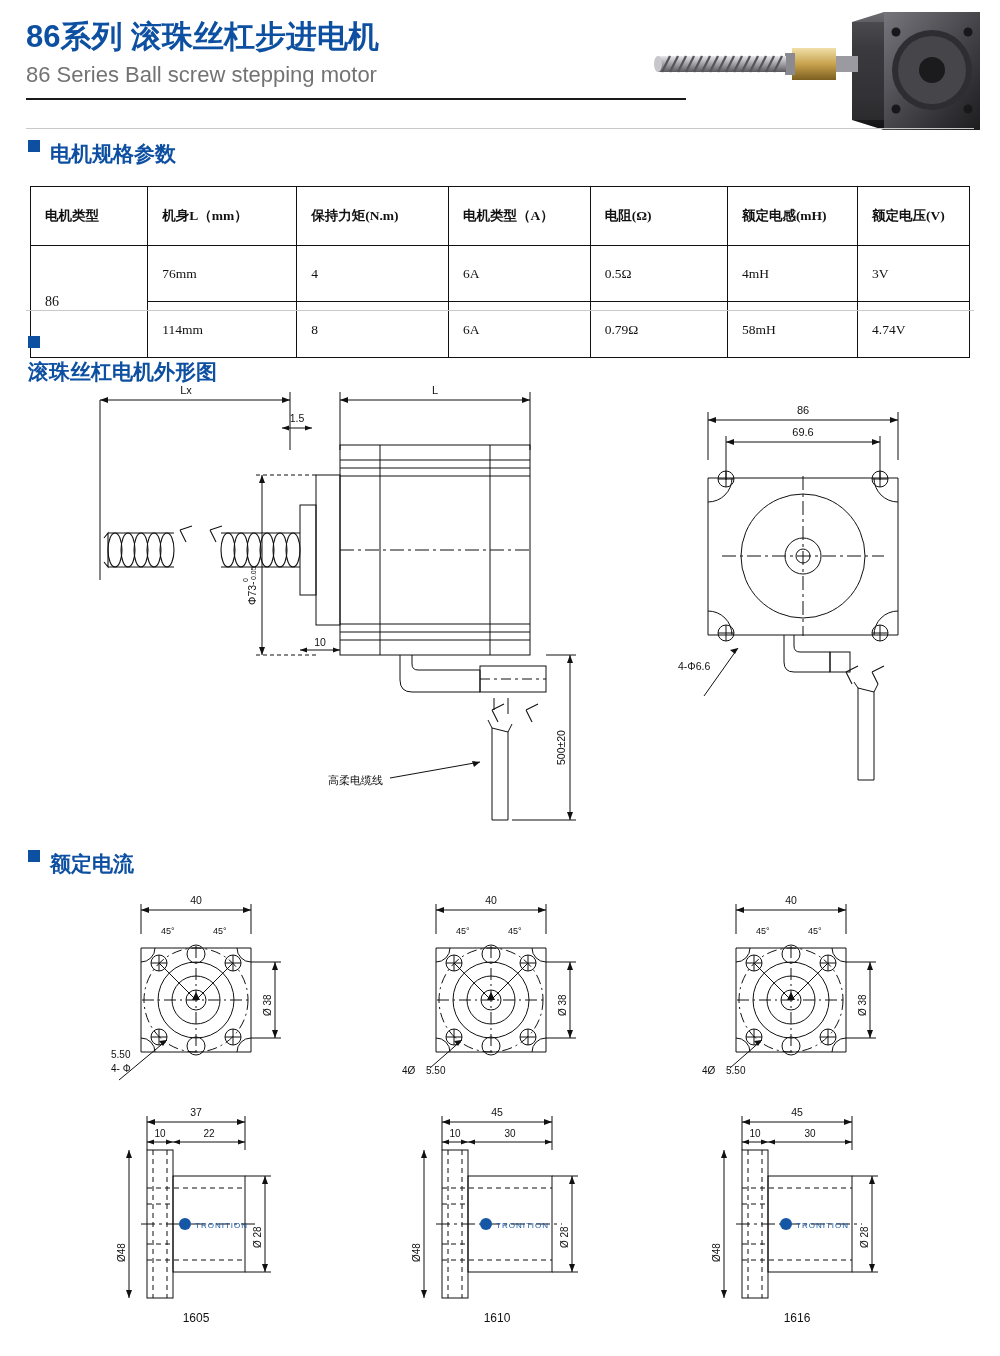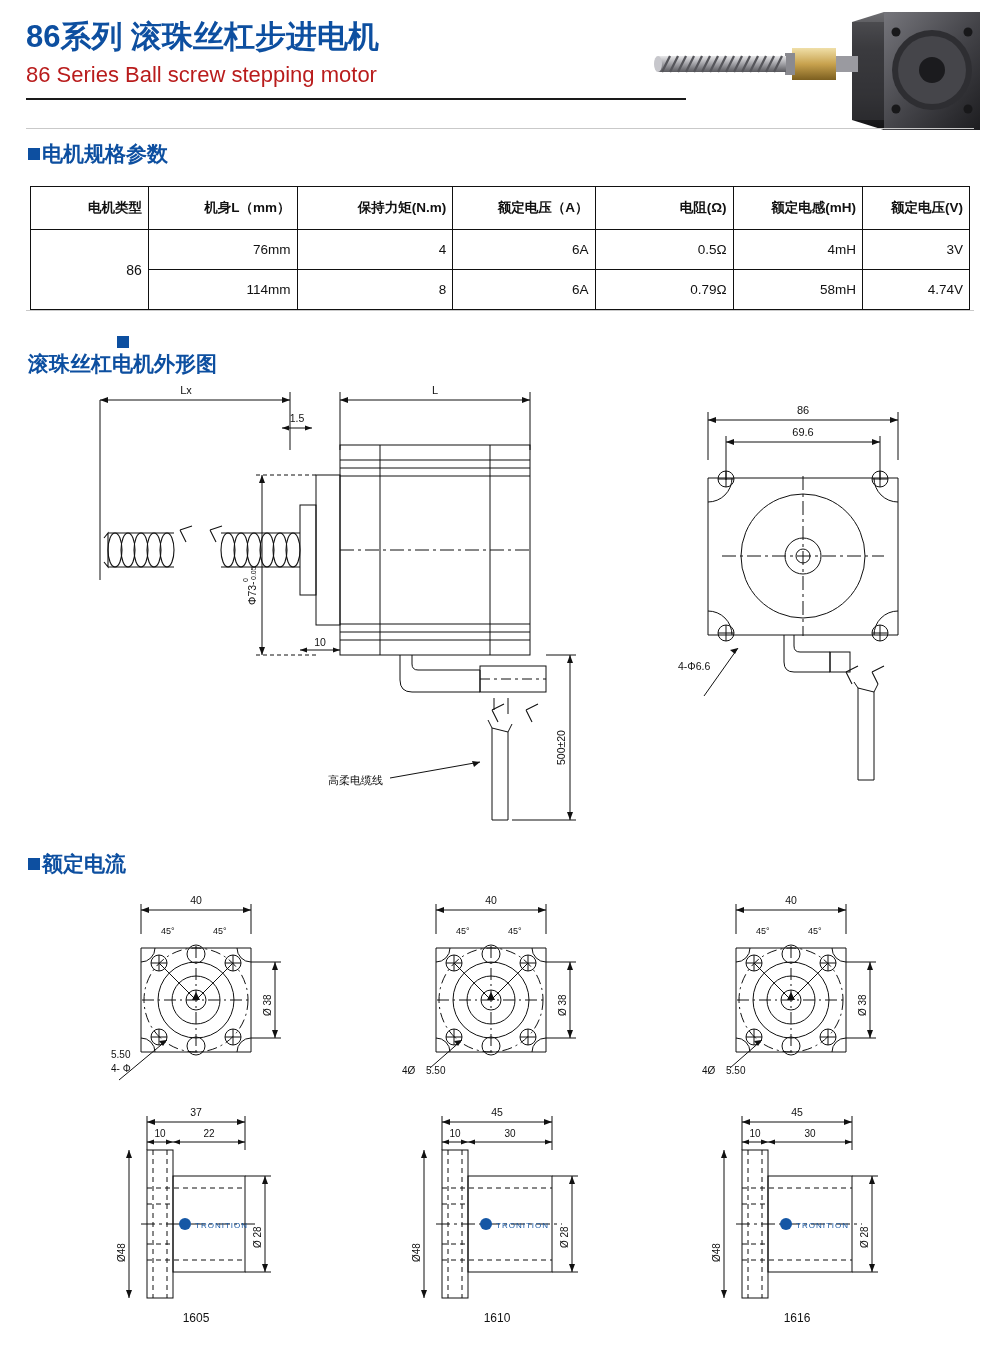--- a/index.html
+++ b/index.html
@@ -12,43 +12,43 @@
 
   
   .header{position:absolute;left:0;top:0;width:1000px;height:120px;}
   .title-cn{
     position:absolute;left:26px;top:16px;
     font-size:31px;font-weight:bold;color:#0d4fa0;
     letter-spacing:0px;white-space:nowrap;
   }
   .title-en{
     position:absolute;left:26px;top:62px;
-    font-size:22px;color:#b91c1c;white-space:nowrap;
+    font-size:22px;color:#737373;white-space:nowrap;
     font-family:"Liberation Sans",sans-serif;
   }
   .header-rule{
     position:absolute;left:26px;top:98px;width:660px;height:2px;background:#1a1a1a;
   }
   .header-art{
     position:absolute;left:640px;top:4px;width:345px;height:130px;
   }
 
   
-  .sec-head{position:absolute;display:flex;align-items:center;gap:2px;}
+  .sec-head{position:absolute;display:flex;gap:10px;}
   .sec-head .sq{width:12px;height:12px;background:#0d4fa0;display:inline-block;}
   .sec-head .txt{font-size:21px;font-weight:bold;color:#0d4fa0;white-space:nowrap;}
 
   .divider{position:absolute;left:26px;width:948px;height:1px;background:#c9c9c9;}
 
   
   .spec-wrap{position:absolute;left:30px;top:186px;width:940px;}
   table.spec{border-collapse:collapse;width:940px;font-size:13.5px;}
   table.spec th,table.spec td{
-    border:1px solid #111;text-align:right;vertical-align:middle;
-    padding:6px;height:27px;font-weight:normal;color:#111;
+    border:1px solid #111;text-align:left;vertical-align:middle;
+    padding:14px;height:27px;font-weight:normal;color:#111;font-family:Liberation Serif, serif;
   }
   table.spec th{font-weight:bold;height:30px;font-size:13.5px;}
   table.spec td.model{font-size:14px;}
 
   
   .draw{position:absolute;}
   .draw svg{display:block;}
 </style>
 </head>
 <body>
@@ -136,21 +136,21 @@
     <span class="txt">电机规格参数</span>
   </div>
 
   <div class="spec-wrap">
     <table class="spec">
       <thead>
         <tr>
           <th style="width:120px">电机类型</th>
           <th style="width:150px">机身L（mm）</th>
           <th style="width:161px">保持力矩(N.m)</th>
-          <th style="width:145px">额定电压（A）</th>
+          <th style="width:145px">电机类型（A）</th>
           <th style="width:140px">电阻(Ω)</th>
           <th style="width:130px">额定电感(mH)</th>
           <th style="width:104px">额定电压(V)</th>
         </tr>
       </thead>
       <tbody>
         <tr>
           <td class="model" rowspan="2">86</td>
           <td>76mm</td>
           <td>4</td>

